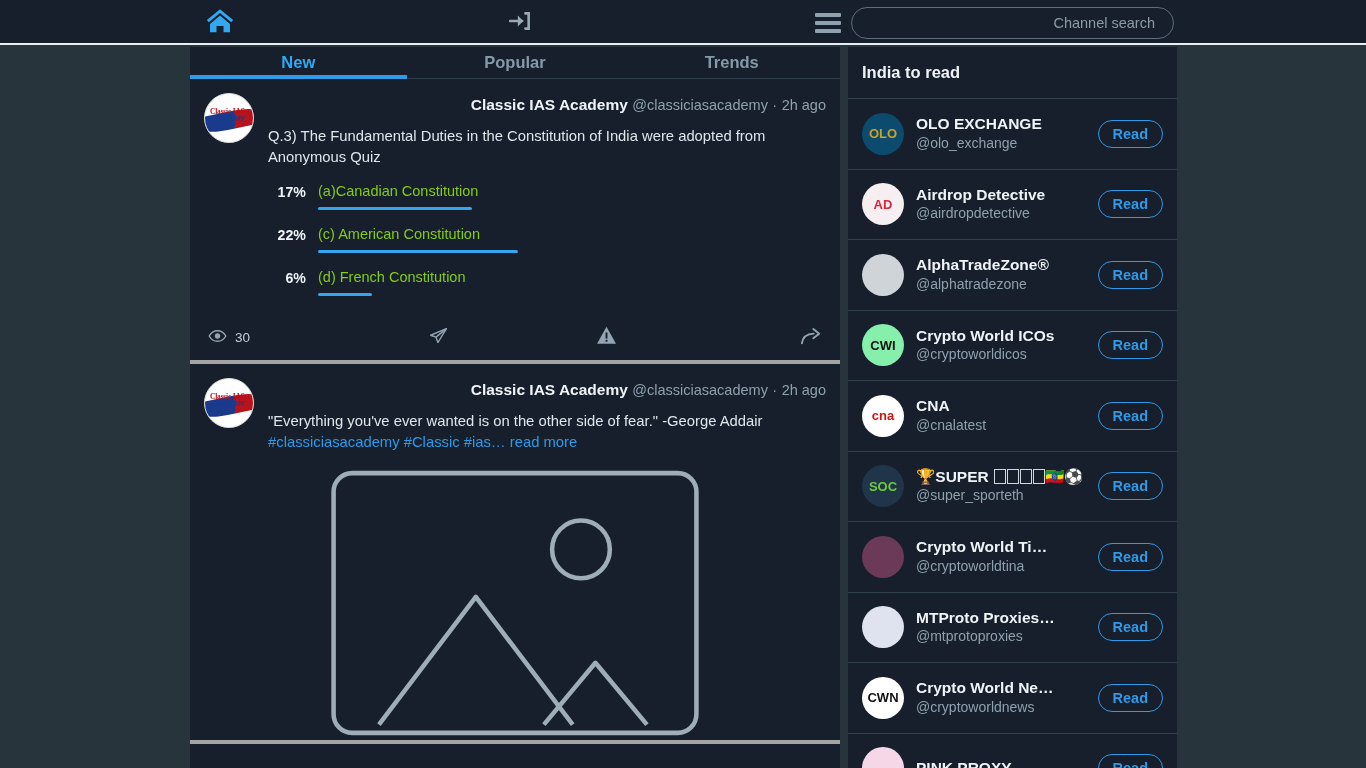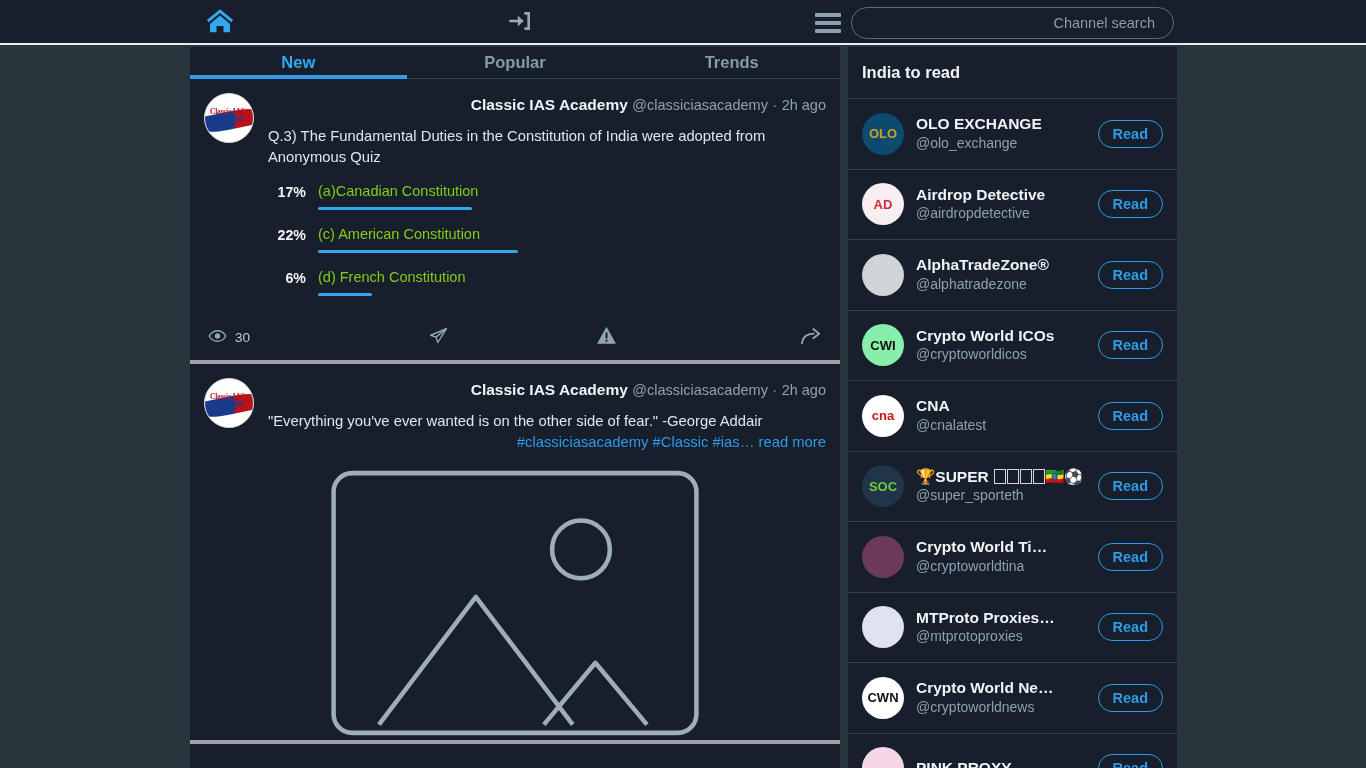--- a/index.html
+++ b/index.html
@@ -114,21 +114,21 @@
     border-radius: 0 50% 0 40%;
   }
   .post-body { flex: 1; min-width: 0; }
   .post-meta { line-height: 1.1; padding-top: 3px; text-align: right; }
   .ch-name { font-size: 15.5px; font-weight: bold; color: #f0f4f7; }
   .ch-handle { font-size: 14.5px; color: #8fa0ae; }
   .post-text {
     font-size: 14.8px; color: #dfe6ec; line-height: 1.45;
     margin-top: 12px;
   }
-  .post-links { font-size: 14.8px; color: #2f9ae8; line-height: 1.45; text-align: right; }
+  .post-links { font-size: 14.8px; color: #2f9ae8; line-height: 1.45; }
 
   
   .poll { margin-top: 14px; }
   .poll-row { display: flex; align-items: flex-start; margin-bottom: 16px; }
   .poll-pct {
     width: 38px; flex: 0 0 38px; text-align: right;
     font-size: 14.2px; font-weight: bold; color: #f0f4f7;
     padding-top: 1px;
   }
   .poll-main { flex: 1; padding-left: 12px; }

